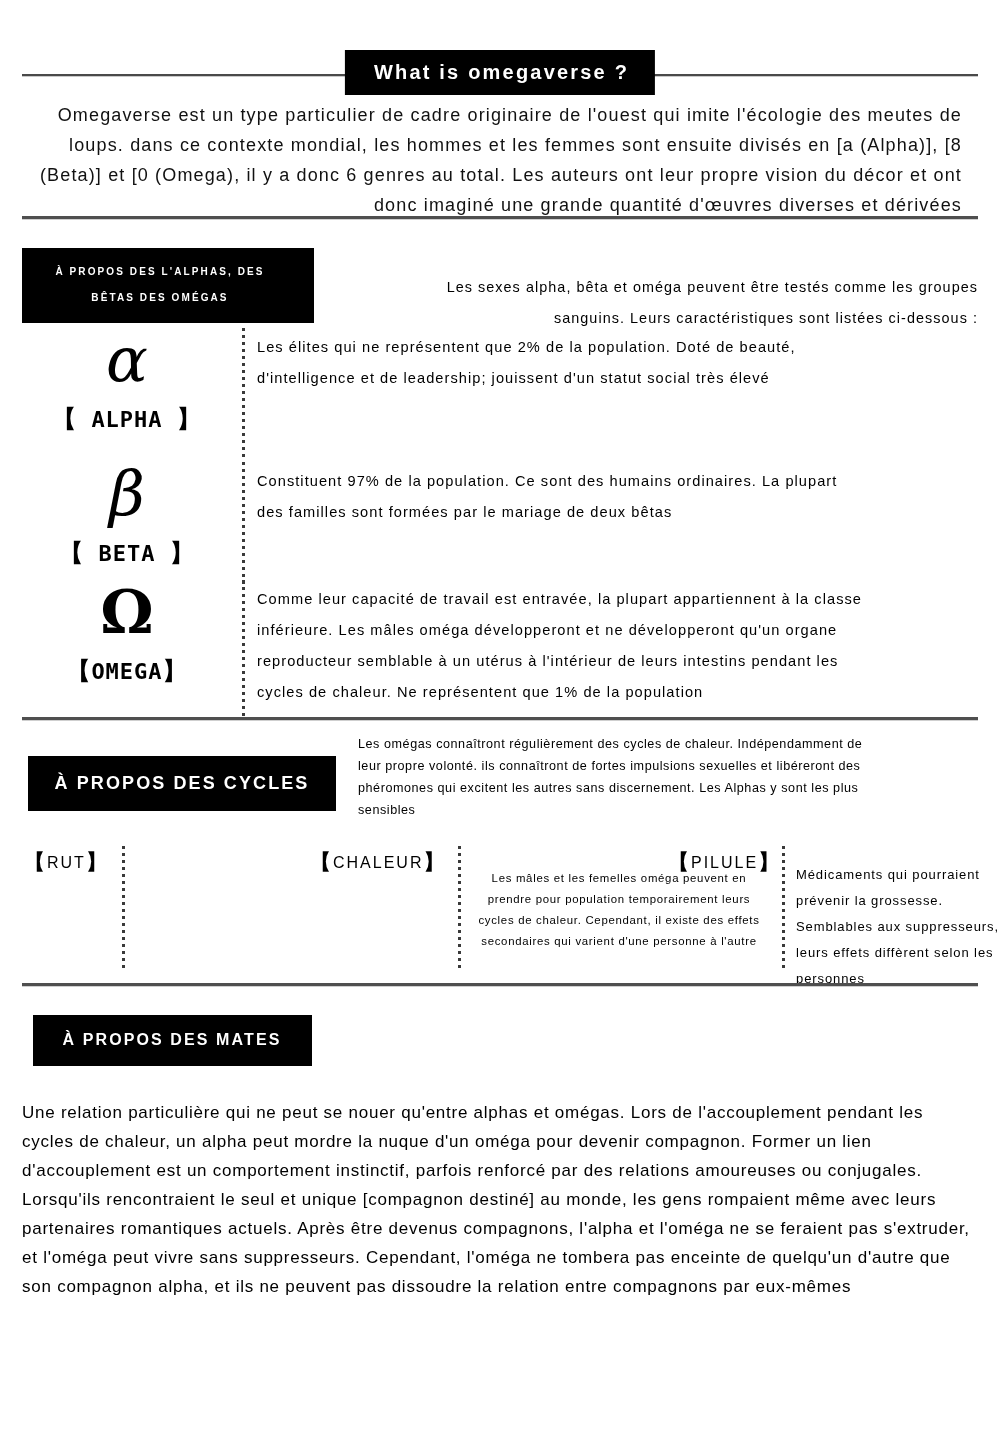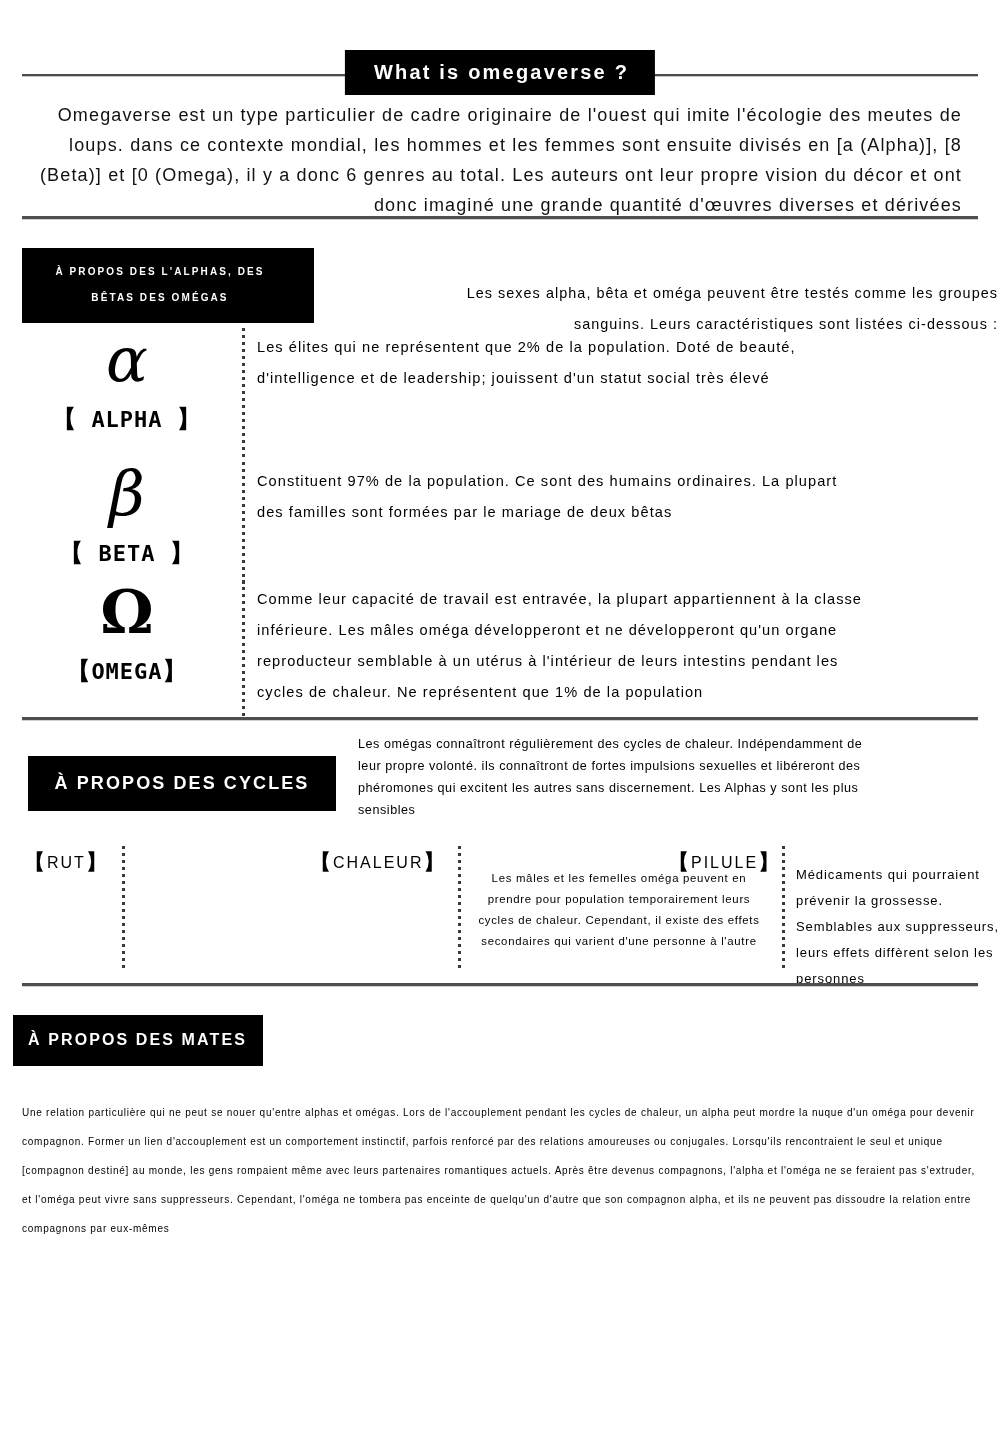--- a/index.html
+++ b/index.html
@@ -99,39 +99,38 @@
   }
   .sec-box-cycles {
     left: 28px;
     top: 756px;
     width: 308px;
     padding: 16px 10px 17px 10px;
     font-size: 18px;
     line-height: 22px;
   }
   .sec-box-mates {
-    left: 13px;
+    left: 33px;
     top: 1015px;
-    width: 250px;
+    width: 279px;
     padding: 15px 11px 16px 10px;
     font-size: 16px;
     line-height: 20px;
   }
 
   
   .alphas-lead {
     position: absolute;
-    left: 404px;
+    left: 384px;
     top: 272px;
     width: 594px;
     text-align: right;
     font-size: 14.4px;
     letter-spacing: 1.05px;
     line-height: 31px;
-    margin-top: 6px;
   }
 
   
   .greek-row {
     position: absolute;
     left: 22px;
     width: 956px;
   }
   .row-alpha { top: 328px; height: 132px; }
   .row-beta  { top: 462px; height: 122px; }
@@ -266,21 +265,21 @@
     letter-spacing: 0.9px;
     line-height: 26px;
   }
 
   
   .mates-text {
     position: absolute;
     left: 22px;
     top: 1098px;
     width: 956px;
-    font-size: 10px;
+    font-size: 17px;
     letter-spacing: 0.75px;
     line-height: 29px;
     text-align: left;
   }
 </style>
 </head>
 <body>
 
 <div class="page">
 

